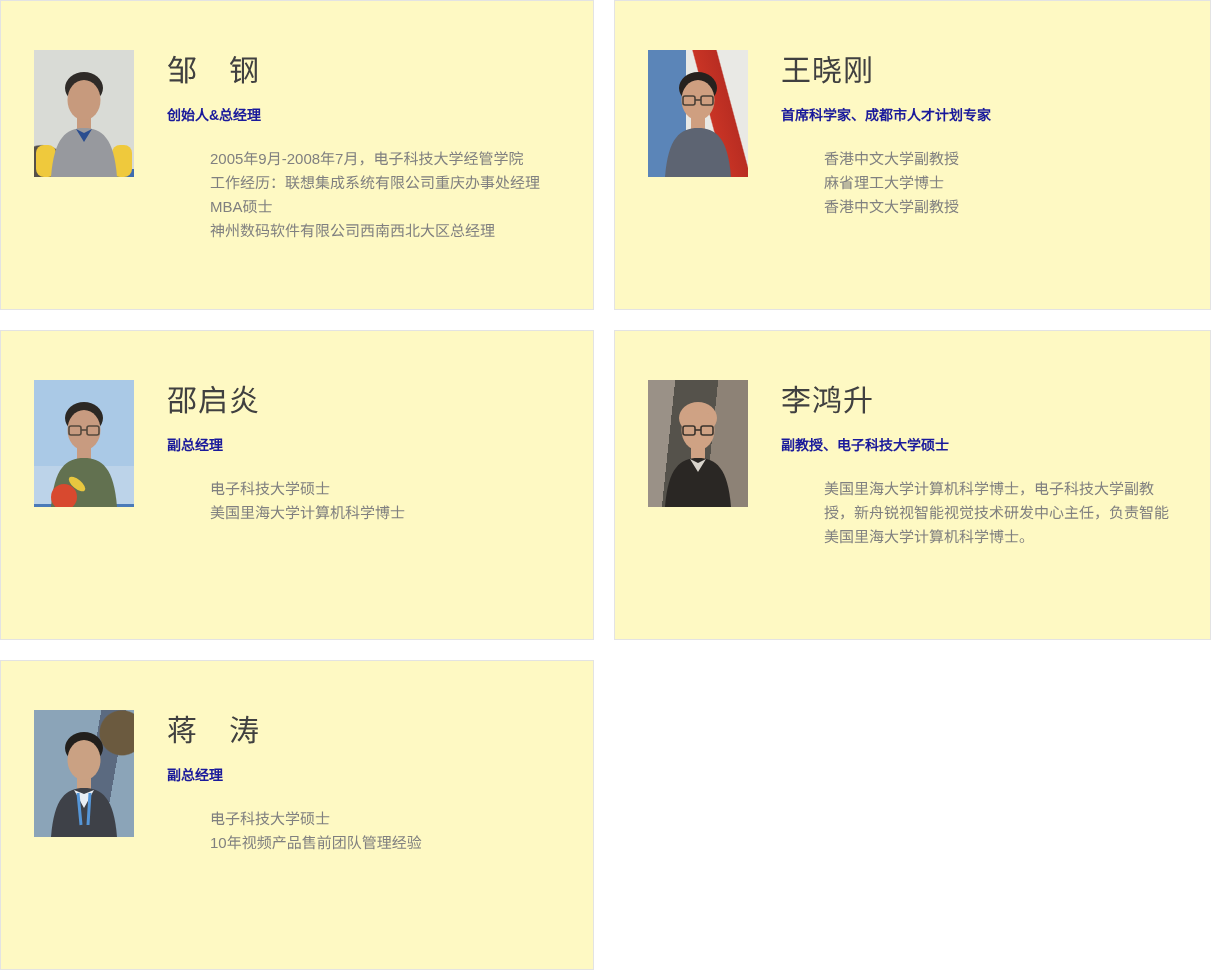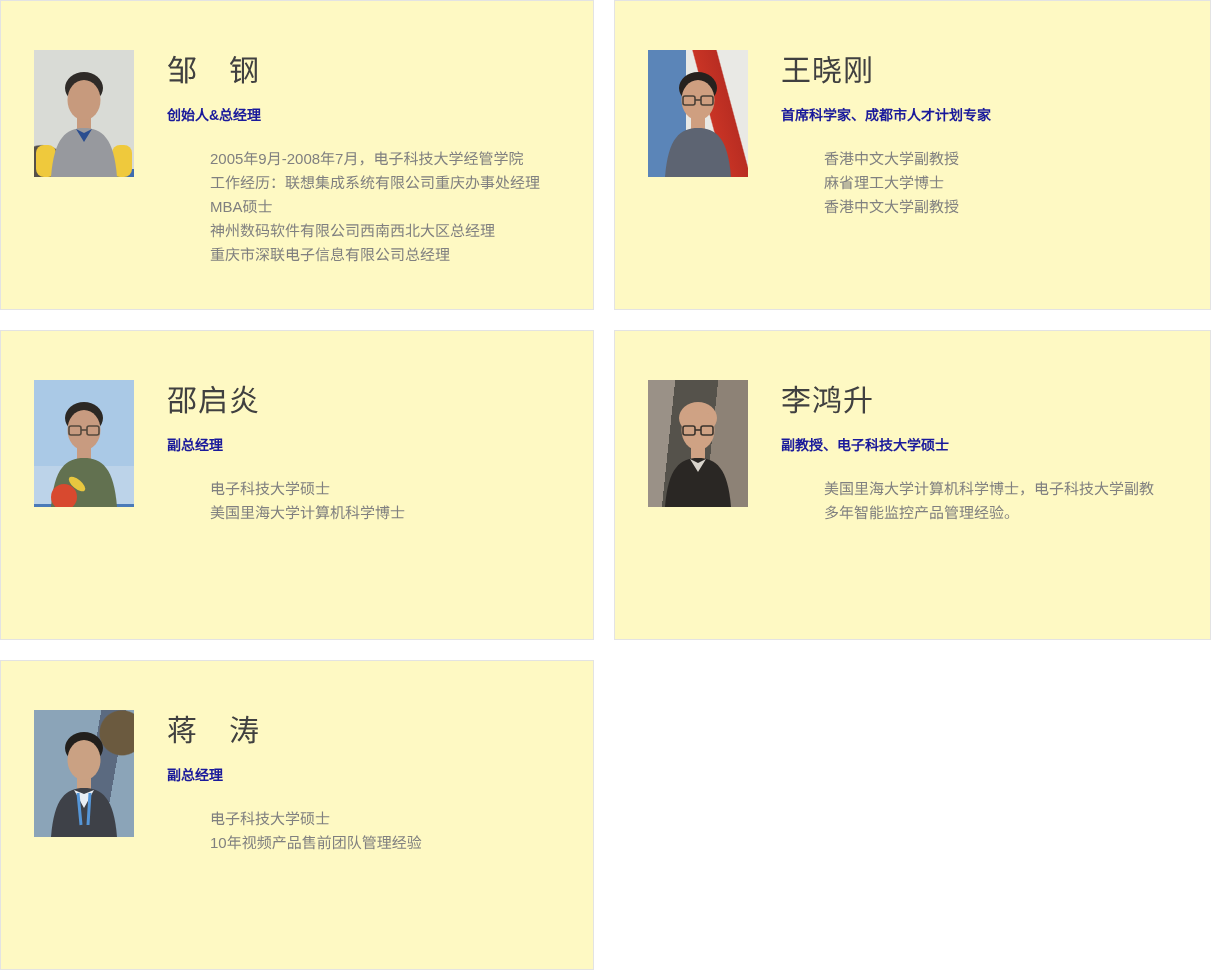--- a/index.html
+++ b/index.html
@@ -117,21 +117,20 @@
       </svg>
     </div>
     <div class="info">
       <h2 class="name">邹　钢</h2>
       <div class="role">创始人&amp;总经理</div>
       <div class="bio">
         <p>2005年9月-2008年7月，电子科技大学经管学院</p>
         <p>工作经历：联想集成系统有限公司重庆办事处经理</p>
         <p>MBA硕士</p>
         <p>神州数码软件有限公司西南西北大区总经理</p>
-        <p>重庆市深联电子信息有限公司总经理</p>
       </div>
     </div>
   </section>
 
   <section class="card">
     <div class="photo photo-1" role="img" aria-label="王晓刚照片">
       <svg viewBox="0 0 100 127" preserveAspectRatio="none">
         <ellipse cx="50" cy="38" rx="19" ry="16" style="fill:var(--hair)"></ellipse>
         <rect x="43" y="62" width="14" height="18" style="fill:var(--skin)"></rect>
         <ellipse cx="50" cy="50" rx="16.5" ry="20" style="fill:var(--skin)"></ellipse>
@@ -194,21 +193,22 @@
         </g>
         <path d="M50,78 C32,78 20,88 17,127 L83,127 C80,88 68,78 50,78 Z" style="fill:var(--shirt)"></path>
         <path d="M42,79 L50,92 L58,79 L50,83 Z" style="fill:#d8d4cc"></path>
       </svg>
     </div>
     <div class="info">
       <h2 class="name">李鸿升</h2>
       <div class="role">副教授、电子科技大学硕士</div>
       <div class="bio">
         <p>美国里海大学计算机科学博士，电子科技大学副教</p>
-        <p>多年智能监控产品管理经验。</p>
+        <p>授，新舟锐视智能视觉技术研发中心主任，负责智能</p>
+        <p>美国里海大学计算机科学博士。</p>
       </div>
     </div>
   </section>
 
   <section class="card">
     <div class="photo photo-4" role="img" aria-label="蒋涛照片">
       <svg viewBox="0 0 100 127" preserveAspectRatio="none">
         <ellipse cx="50" cy="38" rx="19" ry="16" style="fill:var(--hair)"></ellipse>
         <rect x="43" y="62" width="14" height="18" style="fill:var(--skin)"></rect>
         <ellipse cx="50" cy="50" rx="16.5" ry="20" style="fill:var(--skin)"></ellipse>

